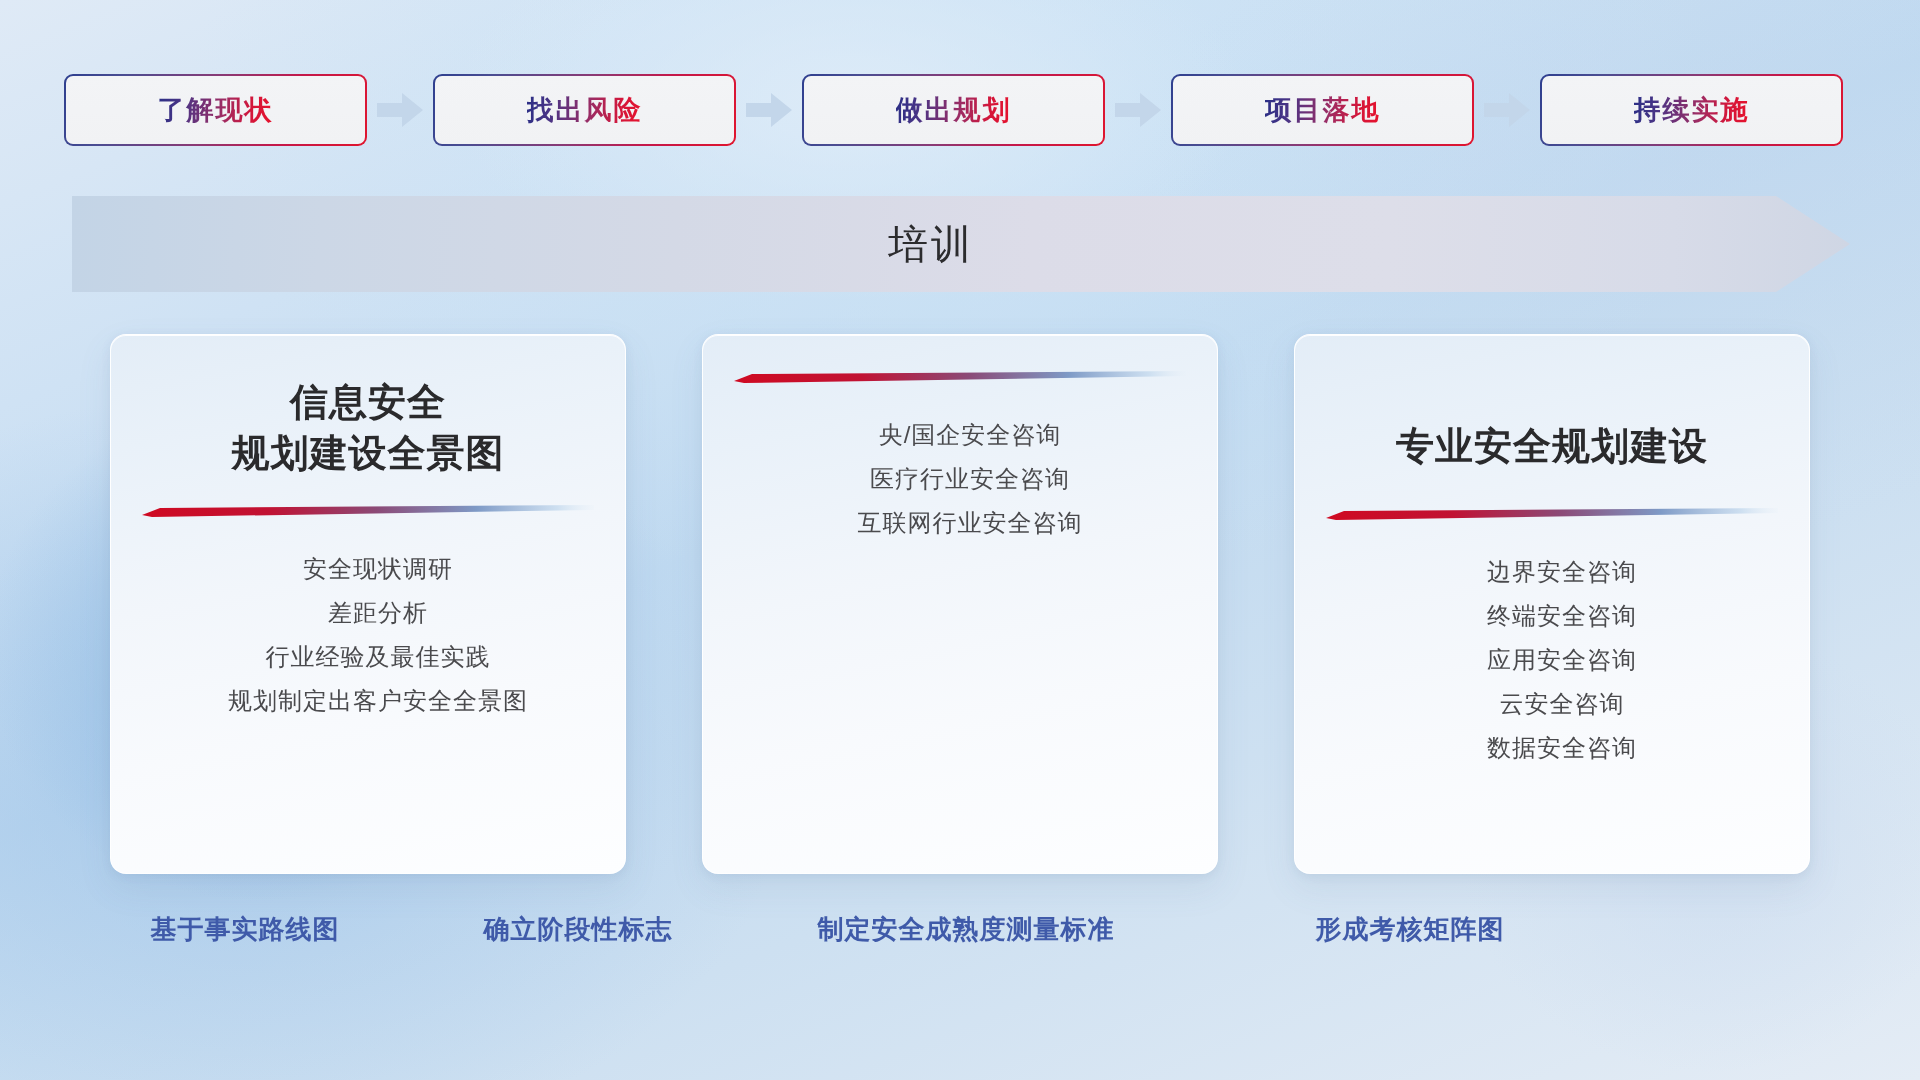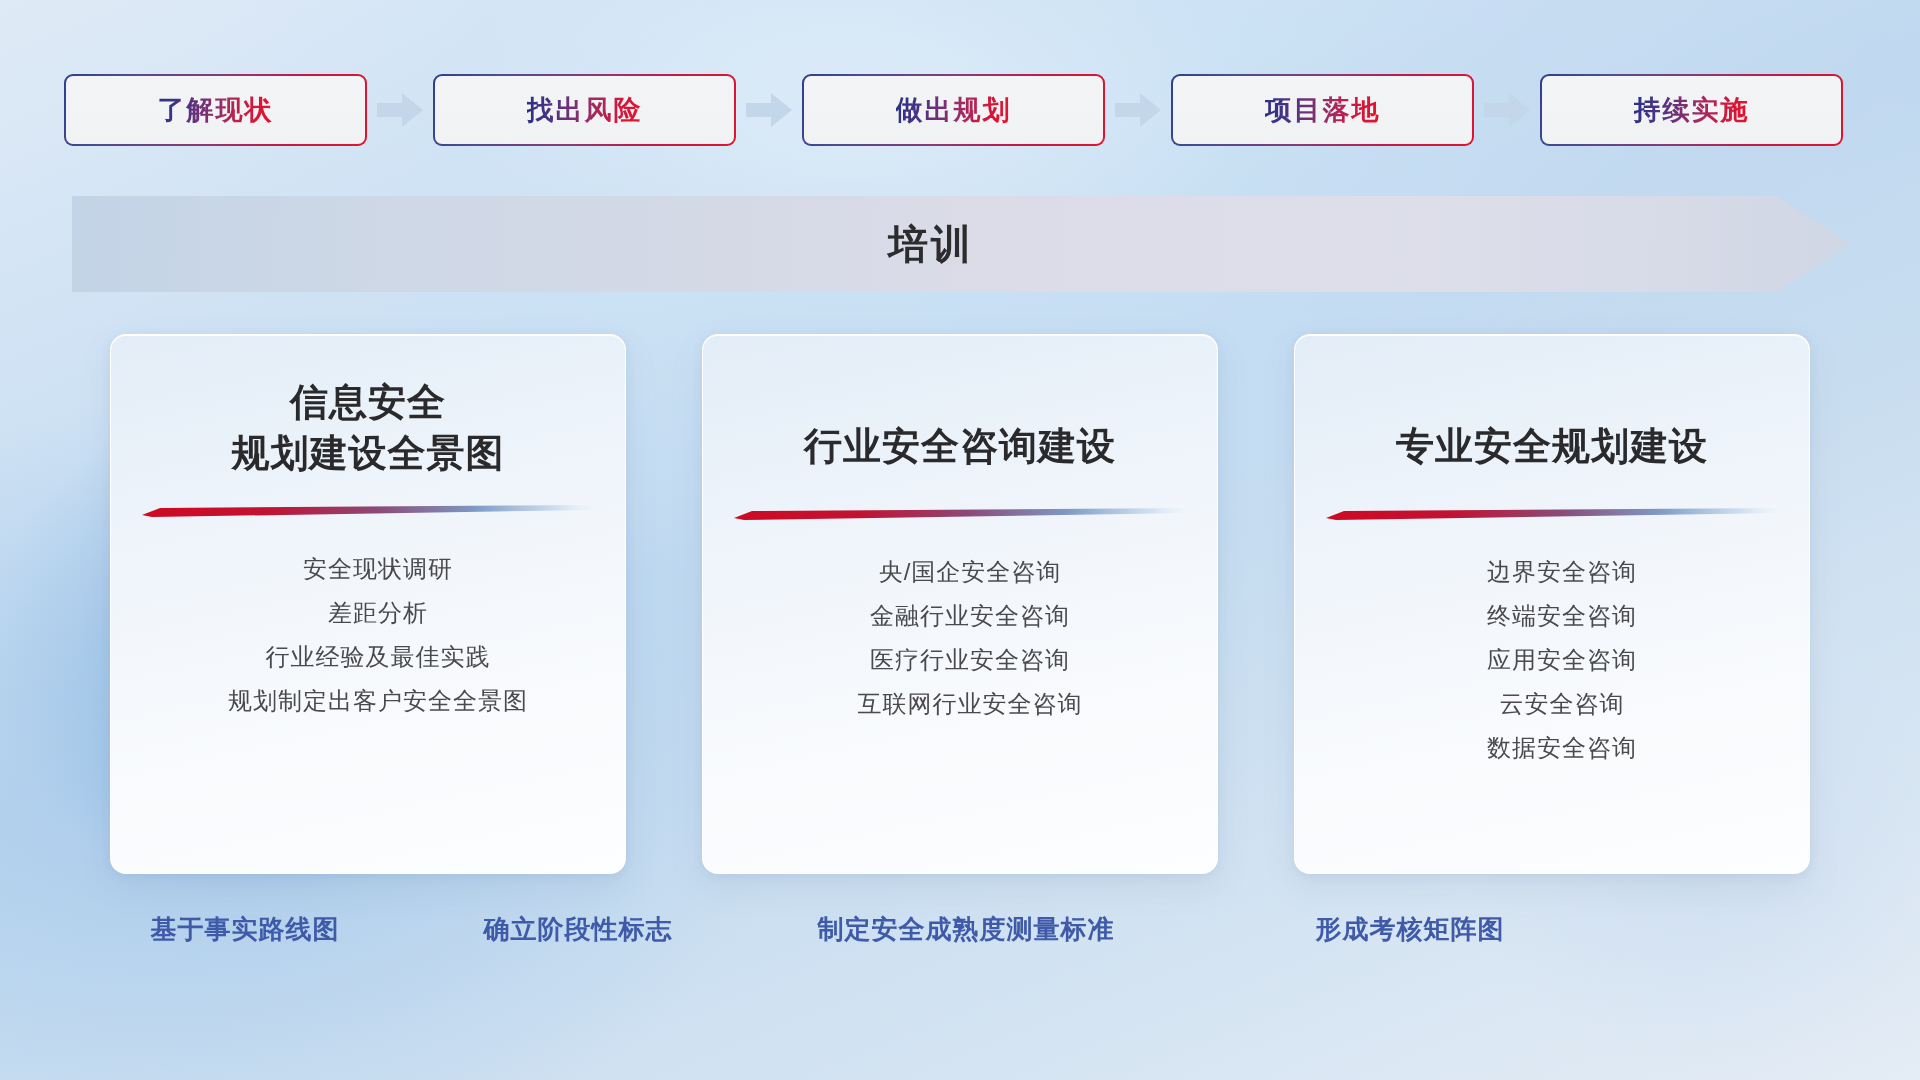--- a/index.html
+++ b/index.html
@@ -94,21 +94,21 @@
     background: linear-gradient(92deg,
         #c3d4e6 0%, #ccd7e6 14%, #d4d9e6 34%,
         #dcdce8 54%, #dddee9 74%, #d7dbe8 90%, #cfd6e4 100%);
     clip-path: polygon(0 0, calc(100% - 74px) 0, 100% 50%, calc(100% - 74px) 100%, 0 100%);
   }
   #banner-text {
     position: absolute; inset: 0;
     display: flex; align-items: center; justify-content: center;
     padding-right: 60px;
     font-size: 40px;
-    font-weight: 700;
+    font-weight: 400;
     color: #2c2c2e;
     letter-spacing: 3px;
   }
 
   
   #cards {
     position: absolute;
     left: 110px; top: 334px;
     width: 1700px; height: 540px;
     display: flex;
@@ -280,41 +280,37 @@
       </div>
       <ul class="card-list">
         <li>安全现状调研</li>
         <li>差距分析</li>
         <li>行业经验及最佳实践</li>
         <li>规划制定出客户安全全景图</li>
       </ul>
     </div>
 
     <div class="card">
-      <div class="card-title" style="margin-top:86px">
-        <span>行业安全咨询建设</span>
-      </div>
       <div class="card-divider" style="margin-top:36px">
         <svg viewBox="0 0 452 12" preserveAspectRatio="none" aria-hidden="true">
           <defs>
             <linearGradient id="dg2" x1="0" y1="0" x2="1" y2="0">
               <stop offset="0%" stop-color="#cf0a22"></stop>
               <stop offset="28%" stop-color="#c11233"></stop>
               <stop offset="52%" stop-color="#8b4a77"></stop>
               <stop offset="74%" stop-color="#7e9ac6"></stop>
               <stop offset="92%" stop-color="#c8dcef" stop-opacity="0.85"></stop>
               <stop offset="100%" stop-color="#e8f0f8" stop-opacity="0.2"></stop>
             </linearGradient>
           </defs>
           <path d="M0 10 L18 3 L452 0 L452 5 L10 12 Z" fill="url(#dg2)"></path>
         </svg>
       </div>
       <ul class="card-list">
         <li>央/国企安全咨询</li>
-        <li>金融行业安全咨询</li>
         <li>医疗行业安全咨询</li>
         <li>互联网行业安全咨询</li>
       </ul>
     </div>
 
     <div class="card">
       <div class="card-title" style="margin-top:86px">
         <span>专业安全规划建设</span>
       </div>
       <div class="card-divider" style="margin-top:36px">

